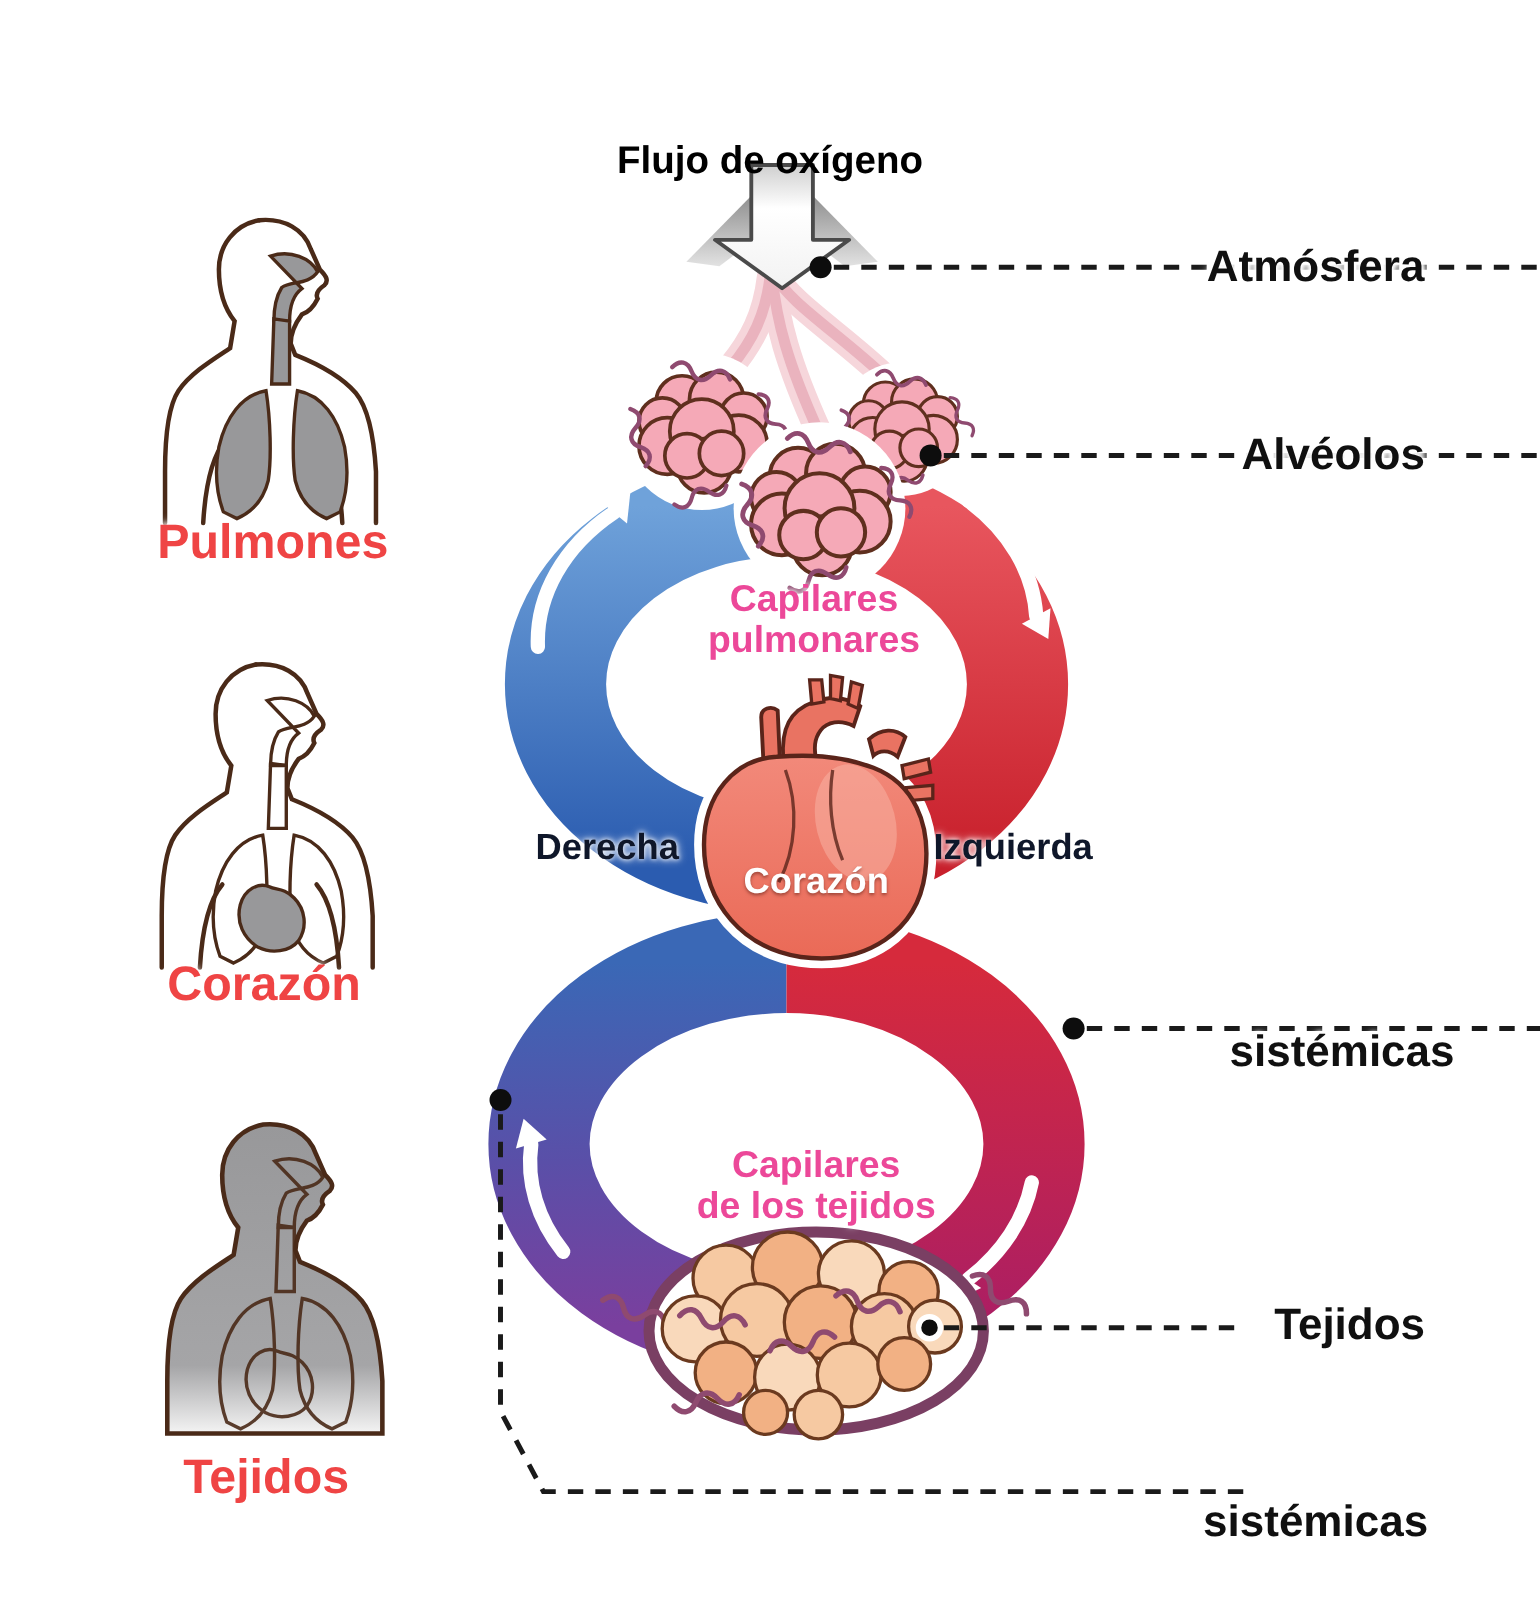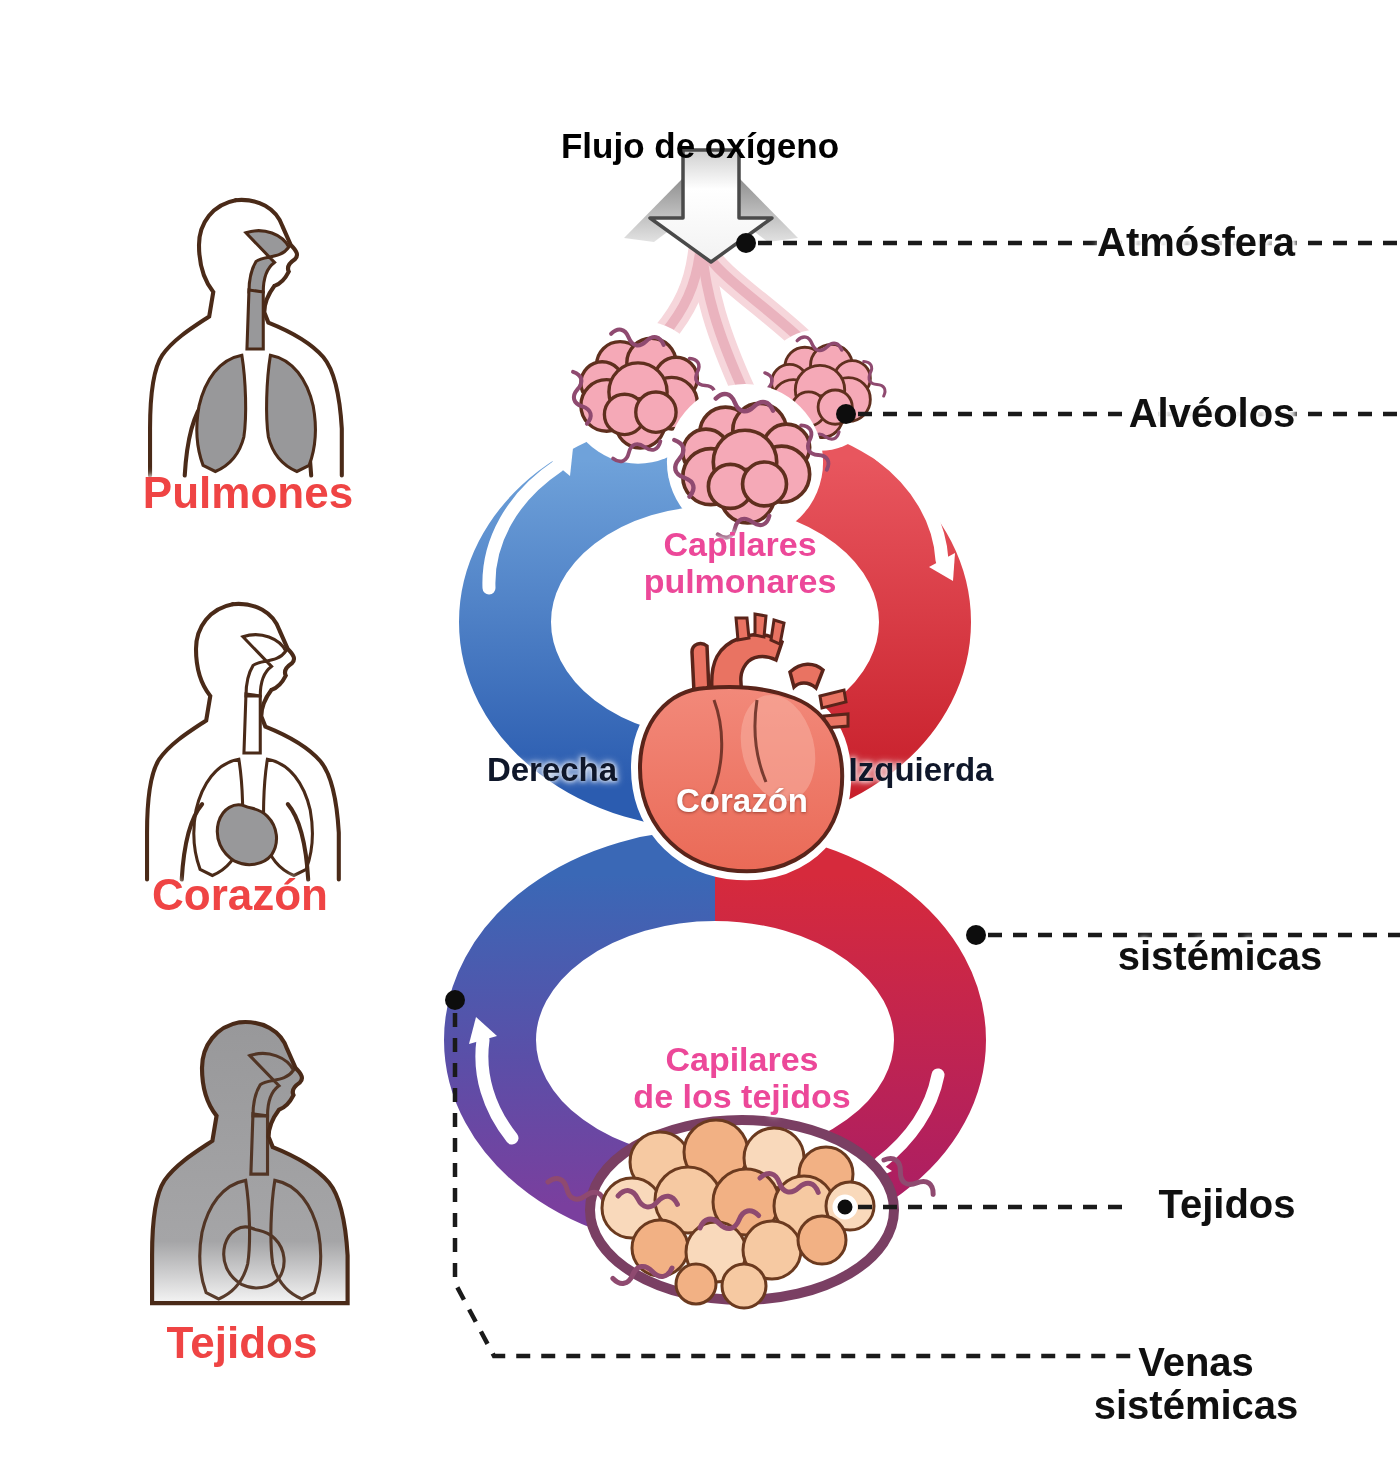--- a/index.html
+++ b/index.html
@@ -235,21 +235,20 @@
 
 <div class="lbl title" style="left:700px;top:146px;">Flujo de oxígeno</div>
 
 <div class="lbl callout" style="left:1172px;top:243px;">Atmósfera</div>
 <div class="lbl callout" style="left:1188px;top:414px;">Alvéolos</div>
 <div class="lbl callout" style="left:1196px;top:957px;">
   <div>sistémicas</div>
 </div>
 <div class="lbl callout" style="left:1203px;top:1205px;">Tejidos</div>
 <div class="lbl callout" style="left:1172px;top:1384px;">
-  <div>Venas</div>
   <div>sistémicas</div>
 </div>
 
 <div class="lbl leftlbl" style="left:248px;top:493px;">Pulmones</div>
 <div class="lbl leftlbl" style="left:240px;top:895px;">Corazón</div>
 <div class="lbl leftlbl" style="left:242px;top:1343px;">Tejidos</div>
 
 <div class="lbl sidelbl" style="left:552px;top:770px;">Derecha</div>
 <div class="lbl sidelbl" style="left:905px;top:770px;margin-left:16px;">Izquierda</div>
 

